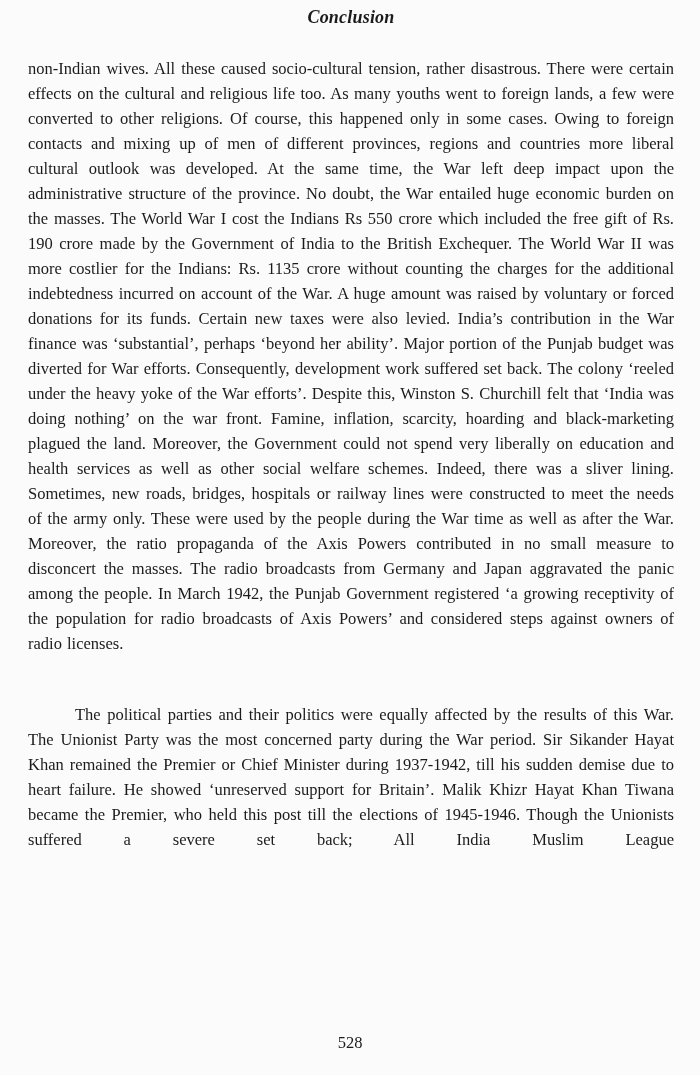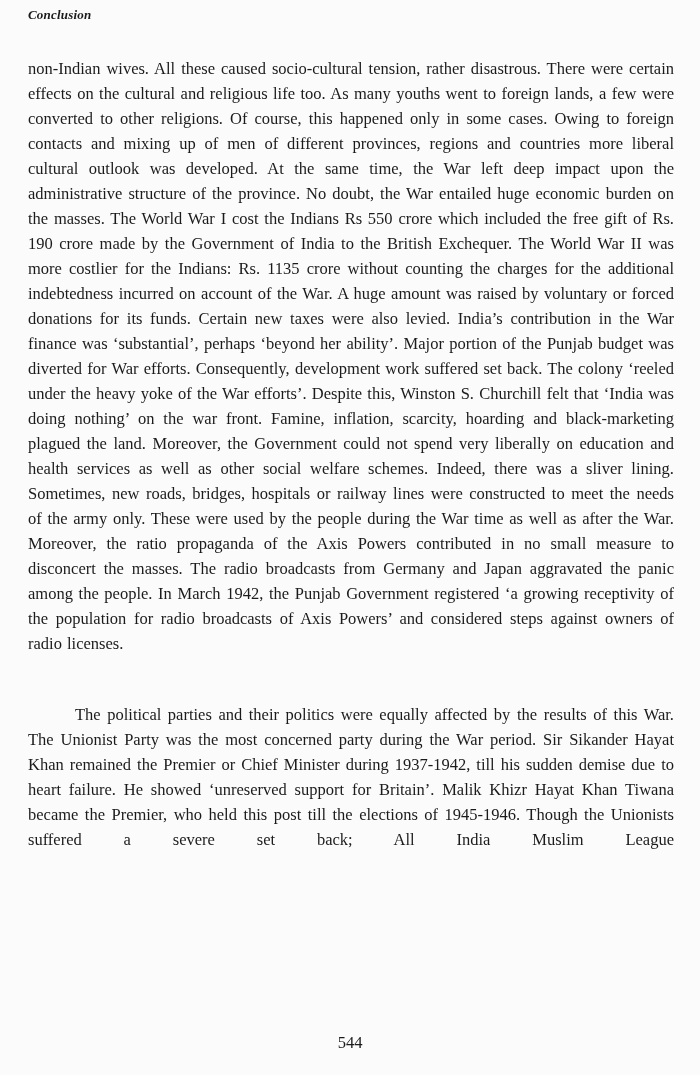--- a/index.html
+++ b/index.html
@@ -14,22 +14,22 @@
     background: #fbfbfb;
     overflow: hidden;
     font-family: "Liberation Serif", "DejaVu Serif", serif;
     color: #1b1b1b;
   }
   .running-header {
     position: absolute;
     top: 7px;
     left: 28px;
     right: 26px;
-    text-align: left;
-    font-size: 13px;
+    text-align: center;
+    font-size: 18px;
     font-weight: bold;
     font-style: italic;
     letter-spacing: 0.2px;
   }
   .text-block {
     position: absolute;
     top: 56px;
     left: 28px;
     width: 646px;
   }
@@ -61,16 +61,16 @@
 <div class="page">
 
   <div class="running-header">Conclusion</div>
 
   <div class="text-block">
     <p>non-Indian wives. All these caused socio-cultural tension, rather disastrous. There were certain effects on the cultural and religious life too. As many youths went to foreign lands, a few were converted to other religions. Of course, this happened only in some cases. Owing to foreign contacts and mixing up of men of different provinces, regions and countries more liberal cultural outlook was developed. At the same time, the War left deep impact upon the administrative structure of the province. No doubt, the War entailed huge economic burden on the masses. The World War I cost the Indians Rs 550 crore which included the free gift of Rs. 190 crore made by the Government of India to the British Exchequer. The World War II was more costlier for the Indians: Rs. 1135 crore without counting the charges for the additional indebtedness incurred on account of the War. A huge amount was raised by voluntary or forced donations for its funds. Certain new taxes were also levied. India’s contribution in the War finance was ‘substantial’, perhaps ‘beyond her ability’. Major portion of the Punjab budget was diverted for War efforts. Consequently, development work suffered set back. The colony ‘reeled under the heavy yoke of the War efforts’. Despite this, Winston S. Churchill felt that ‘India was doing nothing’ on the war front. Famine, inflation, scarcity, hoarding and black-marketing plagued the land. Moreover, the Government could not spend very liberally on education and health services as well as other social welfare schemes. Indeed, there was a sliver lining. Sometimes, new roads, bridges, hospitals or railway lines were constructed to meet the needs of the army only. These were used by the people during the War time as well as after the War. Moreover, the ratio propaganda of the Axis Powers contributed in no small measure to disconcert the masses. The radio broadcasts from Germany and Japan aggravated the panic among the people. In March 1942, the Punjab Government registered ‘a growing receptivity of the population for radio broadcasts of Axis Powers’ and considered steps against owners of radio licenses.</p>
     <p class="indented">The political parties and their politics were equally affected by the results of this War. The Unionist Party was the most concerned party during the War period. Sir Sikander Hayat Khan remained the Premier or Chief Minister during 1937-1942, till his sudden demise due to heart failure. He showed ‘unreserved support for Britain’. Malik Khizr Hayat Khan Tiwana became the Premier, who held this post till the elections of 1945-1946. Though the Unionists suffered a severe set back; All India Muslim League</p>
   </div>
 
   <div class="page-footer">
-    <span>544</span>
+    <span>528</span>
   </div>
 
 </div>
 
 </body></html>

